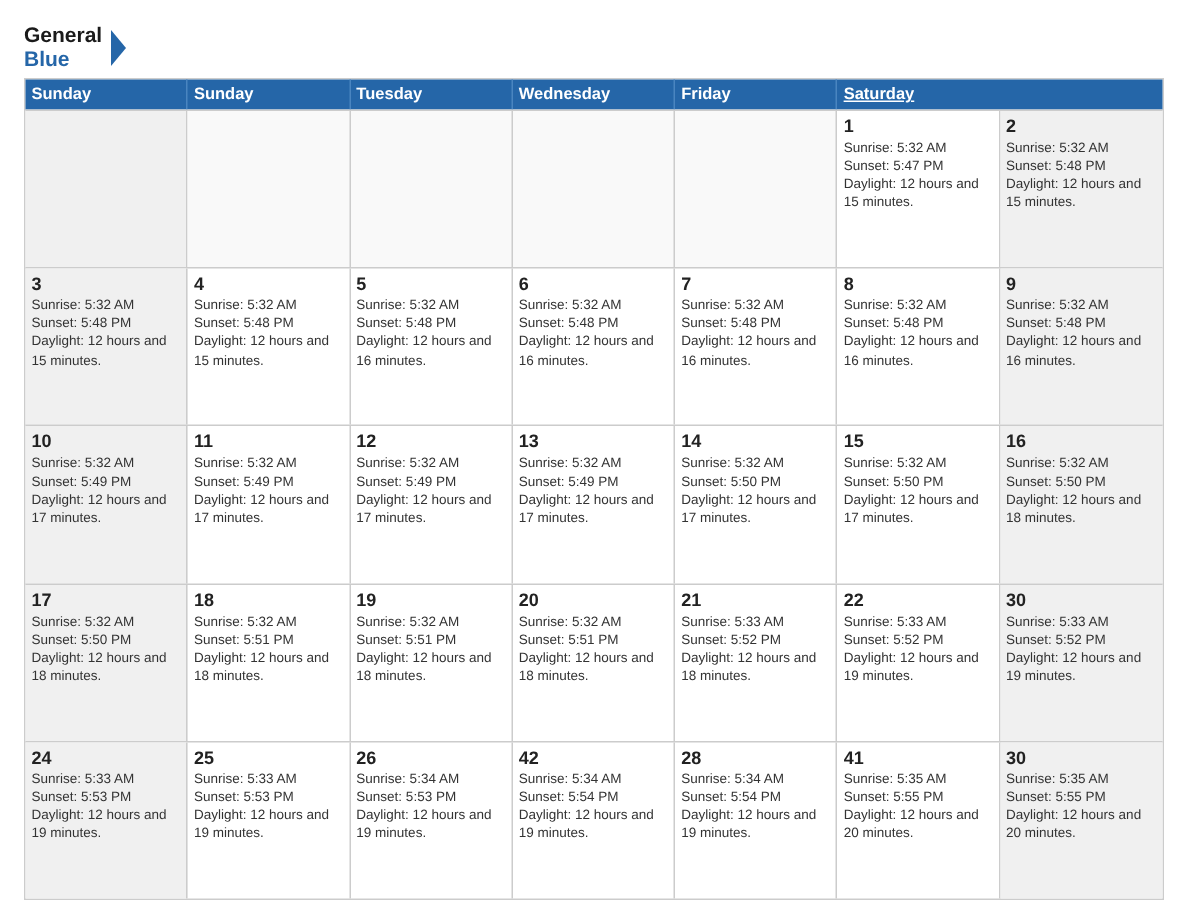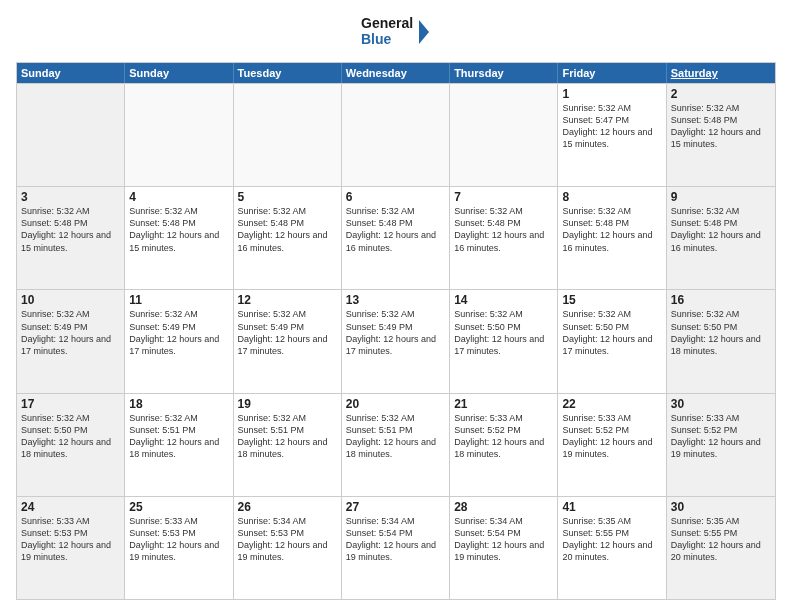--- a/index.html
+++ b/index.html
@@ -12,23 +12,22 @@
     }
     .page {
       width: 792px;
       height: 612px;
       padding: 12px 16px;
       display: flex;
       flex-direction: column;
     }
     .header {
       display: flex;
-      justify-content: center;
+      justify-content: flex-start;
       align-items: flex-start;
-      margin-bottom: 10px;
     }
     .logo {
       display: flex;
       align-items: center;
       gap: 4px;
     }
     .title-block {
       text-align: right;
     }
     .month-title {
@@ -113,21 +112,20 @@
       <div class="location"></div>
     </div>
   </div>
 
   <div class="calendar">
     <div class="cal-header-row">
     <div class="cal-header-cell">Sunday</div>
         <div class="cal-header-cell">Sunday</div>
         <div class="cal-header-cell">Tuesday</div>
         <div class="cal-header-cell">Wednesday</div>
-        <div class="cal-header-cell">Thursday</div>
         <div class="cal-header-cell">Friday</div>
         <div class="cal-header-cell">Saturday</div>
       </div>
     <div class="cal-body">
     <div class="cal-row">
           <div class="cal-cell empty shaded"></div>
           <div class="cal-cell empty"></div>
           <div class="cal-cell empty"></div>
           <div class="cal-cell empty"></div>
           <div class="cal-cell empty"></div>
@@ -289,21 +287,21 @@
 Sunset: 5:53 PM
 Daylight: 12 hours and 19 minutes.</div>
           </div>
           <div class="cal-cell">
             <div class="day-num">26</div>
             <div class="day-info" style="white-space: pre-line;">Sunrise: 5:34 AM
 Sunset: 5:53 PM
 Daylight: 12 hours and 19 minutes.</div>
           </div>
           <div class="cal-cell">
-            <div class="day-num">27</div>
+            <div class="day-num">42</div>
             <div class="day-info" style="white-space: pre-line;">Sunrise: 5:34 AM
 Sunset: 5:54 PM
 Daylight: 12 hours and 19 minutes.</div>
           </div>
           <div class="cal-cell">
             <div class="day-num">28</div>
             <div class="day-info" style="white-space: pre-line;">Sunrise: 5:34 AM
 Sunset: 5:54 PM
 Daylight: 12 hours and 19 minutes.</div>
           </div>

